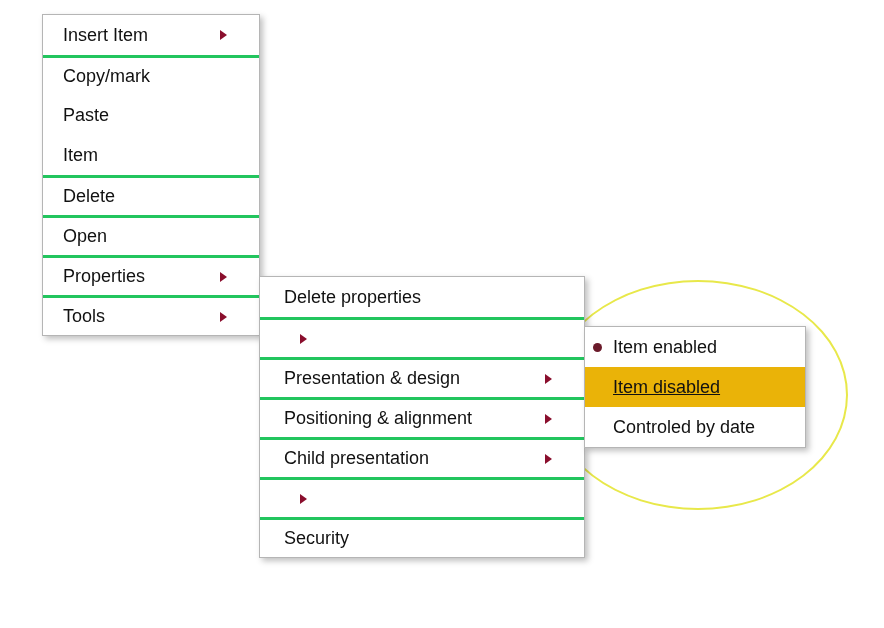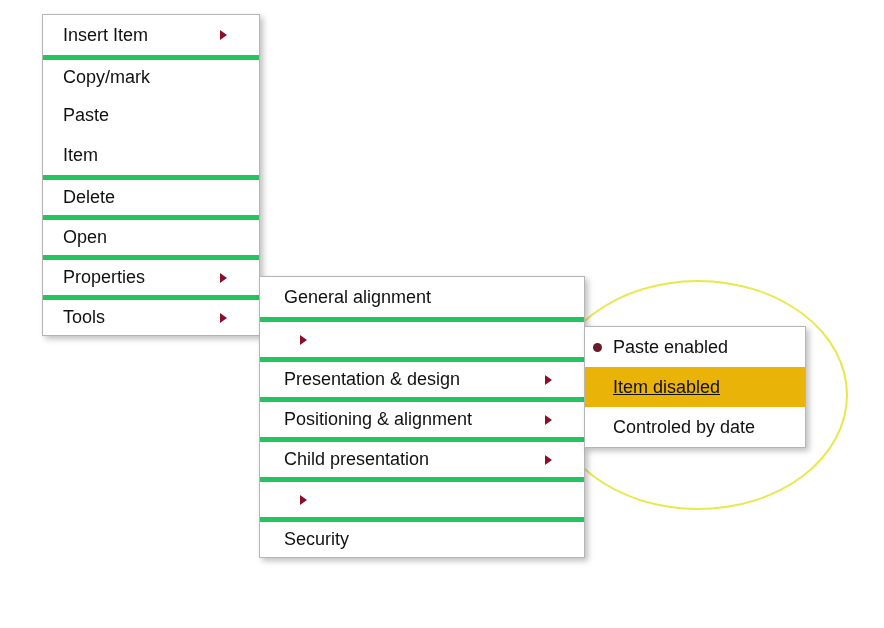--- a/index.html
+++ b/index.html
@@ -24,21 +24,21 @@
       height: 40px;
       display: flex;
       align-items: center;
       padding-left: 20px;
       padding-right: 32px;
       color: #111;
       cursor: pointer;
       position: relative;
       white-space: nowrap;
     }
-    .menu-item.sep-top { border-top: 5px solid #22c55e; }
+    .menu-item.sep-top { border-top: 3px solid #22c55e; }
     .menu-item.hovered { background: #eab308; text-decoration: underline; }
     .menu-item .label { flex: 1; }
     .arrow {
       width: 0; height: 0;
       border-top: 5px solid transparent;
       border-bottom: 5px solid transparent;
       border-left: 7px solid #8a0e2d;
       margin-left: 16px;
     }
     .bullet {
@@ -108,21 +108,21 @@
   <div class="menu-item sep-top">
     <span class="label">Tools</span>
     <span class="arrow"></span>
   </div>
 
 </div>
 
 <div class="menu menu2">
 
   <div class="menu-item">
-    <span class="label">General alignment</span>
+    <span class="label">Delete properties</span>
   </div>
 
   <div class="menu-item sep-top">
     <span class="arrow"></span>
   </div>
 
   <div class="menu-item sep-top">
     <span class="label">Presentation &amp; design</span>
     <span class="arrow"></span>
   </div>
@@ -144,21 +144,21 @@
   <div class="menu-item sep-top">
     <span class="label">Security</span>
   </div>
 
 </div>
 
 <div class="menu menu3">
 
   <div class="menu-item">
     <span class="bullet"></span>
-    <span class="label">Paste enabled</span>
+    <span class="label">Item enabled</span>
   </div>
 
   <div class="menu-item hovered">
     <span class="label">Item disabled</span>
   </div>
 
   <div class="menu-item">
     <span class="label">Controled by date</span>
   </div>
 

